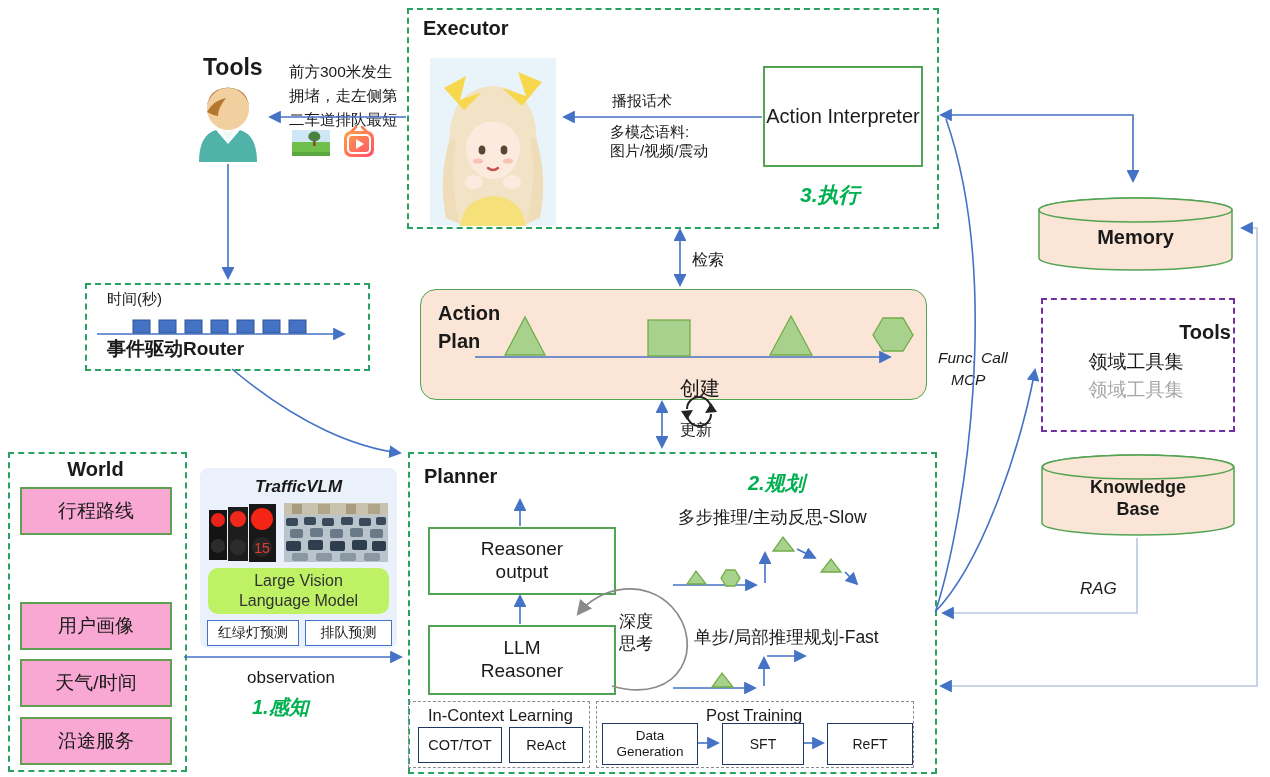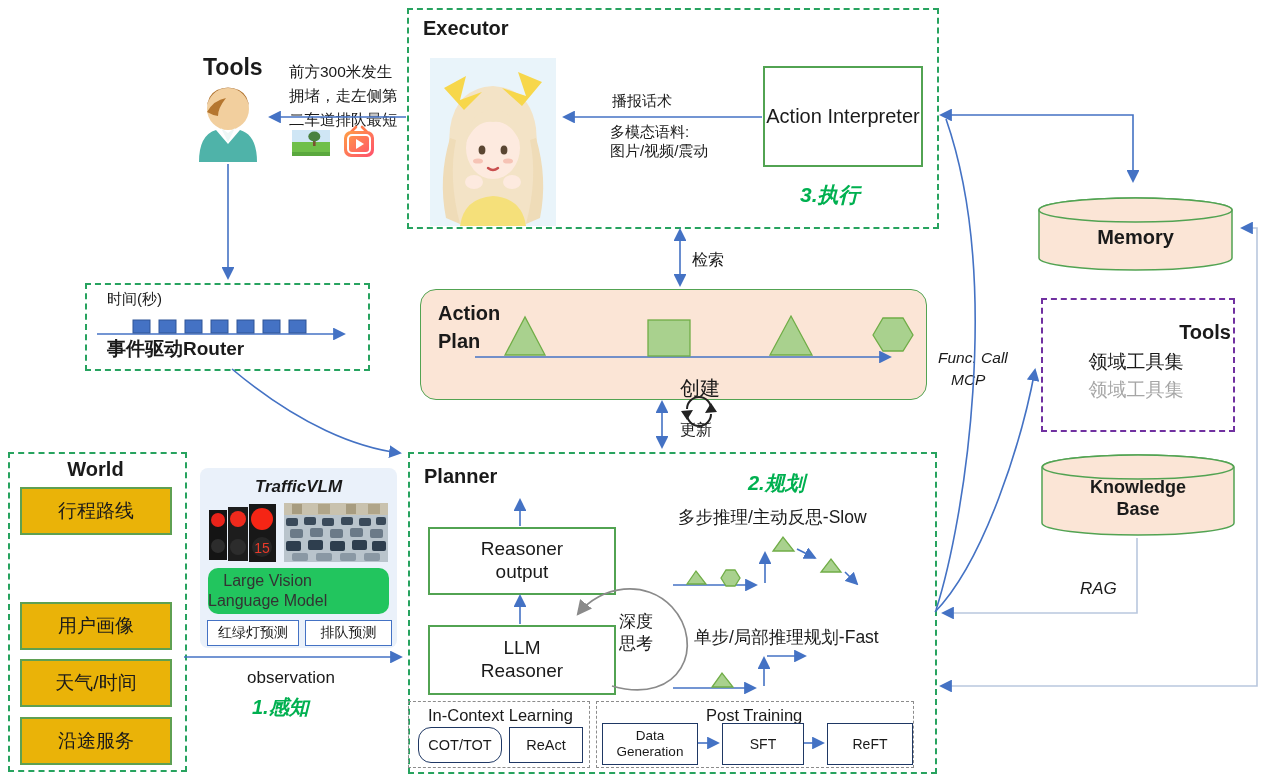--- a/index.html
+++ b/index.html
@@ -5,21 +5,21 @@
   html,body{margin:0;padding:0;background:#fff;}
   #canvas{position:relative;width:1270px;height:777px;background:#fff;overflow:hidden;
           font-family:"Liberation Sans","DejaVu Sans",sans-serif;color:#1a1a1a;}
   .abs{position:absolute;}
   .t{position:absolute;white-space:nowrap;line-height:1.25;}
   .gd{position:absolute;border:2px dashed #27a35f;background:transparent;}
   .pd{position:absolute;border:2px dashed #7030a0;}
   .gy{position:absolute;border:1.5px dashed #8c8c8c;}
   .gb{position:absolute;border:2px solid #52a352;background:#fff;display:flex;align-items:center;justify-content:center;text-align:center;}
   .nb{position:absolute;border:1.5px solid #1f3864;background:#fff;display:flex;align-items:center;justify-content:center;text-align:center;}
-  .wi{position:absolute;left:20px;width:148px;height:44px;border:2px solid #5fa052;background:#eab308;display:flex;align-items:center;justify-content:center;font-size:19px;}
+  .wi{position:absolute;left:20px;width:148px;height:44px;border:2px solid #5fa052;background:#f9a8d4;display:flex;align-items:center;justify-content:center;font-size:19px;}
   .wi.hl{background:#dce6f2;font-weight:bold;}
   .stage{position:absolute;color:#00b050;font-weight:bold;font-style:italic;font-size:20px;white-space:nowrap;}
   .b{font-weight:bold;}
   .i{font-style:italic;}
   svg{display:block;}
   #overlay{position:absolute;left:0;top:0;z-index:6;pointer-events:none;}
   .z2{z-index:2;} .z4{z-index:4;}
 </style>
 </head>
 <body>
@@ -114,21 +114,21 @@
     <span><span>LLM</span><br><span>Reasoner</span></span>
   </div>
   <div class="t z4" style="left:619px;top:611px;font-size:17px;">深度</div>
   <div class="t z4" style="left:619px;top:633px;font-size:17px;">思考</div>
 
   <div class="t" style="left:678px;top:507px;font-size:17.5px;">多步推理/主动反思-Slow</div>
   <div class="t" style="left:694px;top:627px;font-size:17.5px;">单步/局部推理规划-Fast</div>
 
   <div class="gy" style="left:408px;top:701px;width:180px;height:65px;"></div>
   <div class="t" style="left:428px;top:705px;font-size:16.5px;">In-Context Learning</div>
-  <div class="nb" style="left:418px;top:727px;width:82px;height:34px;font-size:14.5px;border-radius:13px;">
+  <div class="nb" style="left:418px;top:727px;width:82px;height:34px;font-size:14.5px;">
     <span>COT/TOT</span>
   </div>
   <div class="nb" style="left:509px;top:727px;width:72px;height:34px;font-size:14.5px;">
     <span>ReAct</span>
   </div>
 
   <div class="gy" style="left:596px;top:701px;width:316px;height:65px;"></div>
   <div class="t" style="left:706px;top:705px;font-size:16.5px;">Post Training</div>
   <div class="nb" style="left:602px;top:723px;width:94px;height:40px;font-size:13.5px;line-height:1.15;">
     <span><span>Data</span><br><span>Generation</span></span>
@@ -198,21 +198,21 @@
         <rect x="68" y="37" width="15" height="10" rx="2"></rect>
       <rect x="88" y="38" width="14" height="10" rx="2"></rect>
     </g>
     <g fill="#8a98a4">
       <rect x="8" y="50" width="16" height="8" rx="2"></rect>
         <rect x="32" y="50" width="16" height="8" rx="2"></rect>
       <rect x="56" y="50" width="16" height="8" rx="2"></rect>
         <rect x="80" y="50" width="16" height="8" rx="2"></rect>
     </g>
   </svg>
-  <div class="abs z4" style="left:208px;top:568px;width:181px;height:46px;background:#22c55e;border-radius:10px;display:flex;align-items:center;text-align:center;font-size:16px;color:#333;line-height:1.25;">
+  <div class="abs z4" style="left:208px;top:568px;width:181px;height:46px;background:#bef264;border-radius:10px;display:flex;align-items:center;justify-content:center;text-align:center;font-size:16px;color:#333;line-height:1.25;">
     <span><span>Large Vision</span><br><span>Language Model</span></span>
   </div>
   <div class="abs z4" style="left:207px;top:620px;width:90px;height:24px;background:#fff;border:1.5px solid #4472c4;display:flex;align-items:center;justify-content:center;font-size:14px;">
     <span>红绿灯预测</span>
   </div>
   <div class="abs z4" style="left:305px;top:620px;width:85px;height:24px;background:#fff;border:1.5px solid #4472c4;display:flex;align-items:center;justify-content:center;font-size:14px;">
     <span>排队预测</span>
   </div>
   <div class="t" style="left:247px;top:667px;font-size:17px;">observation</div>
   <div class="stage" style="left:252px;top:694px;">1.感知</div>

